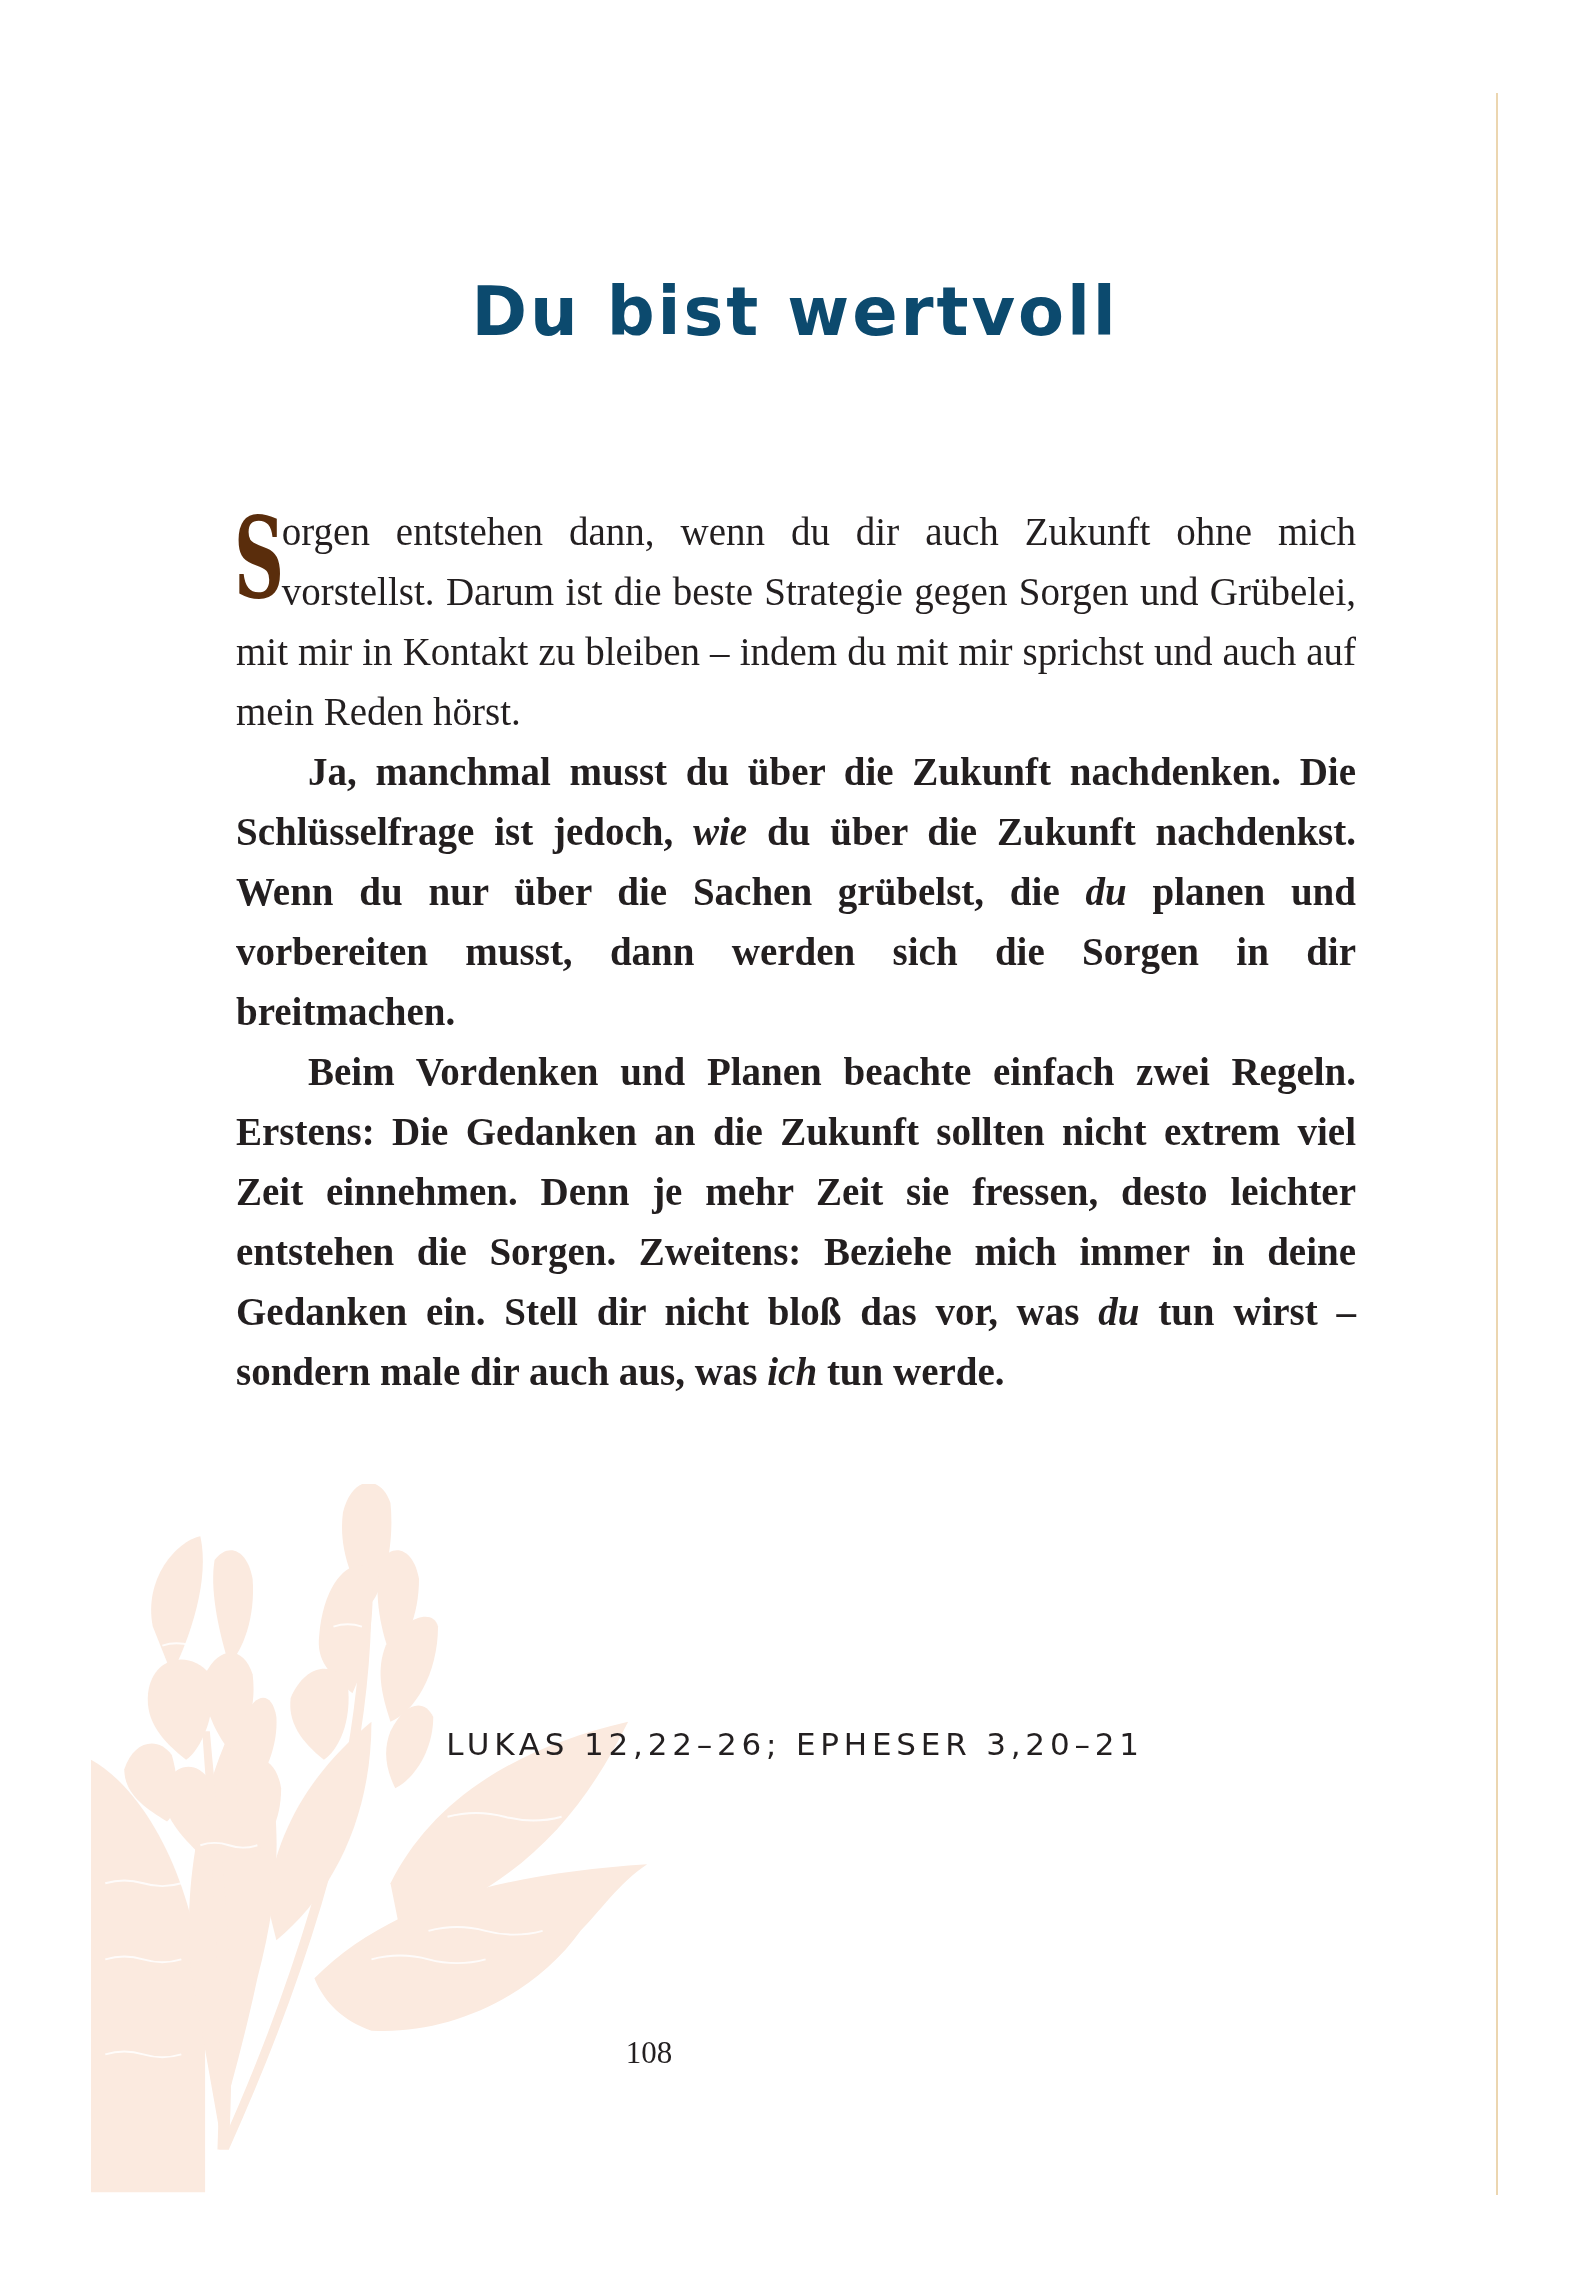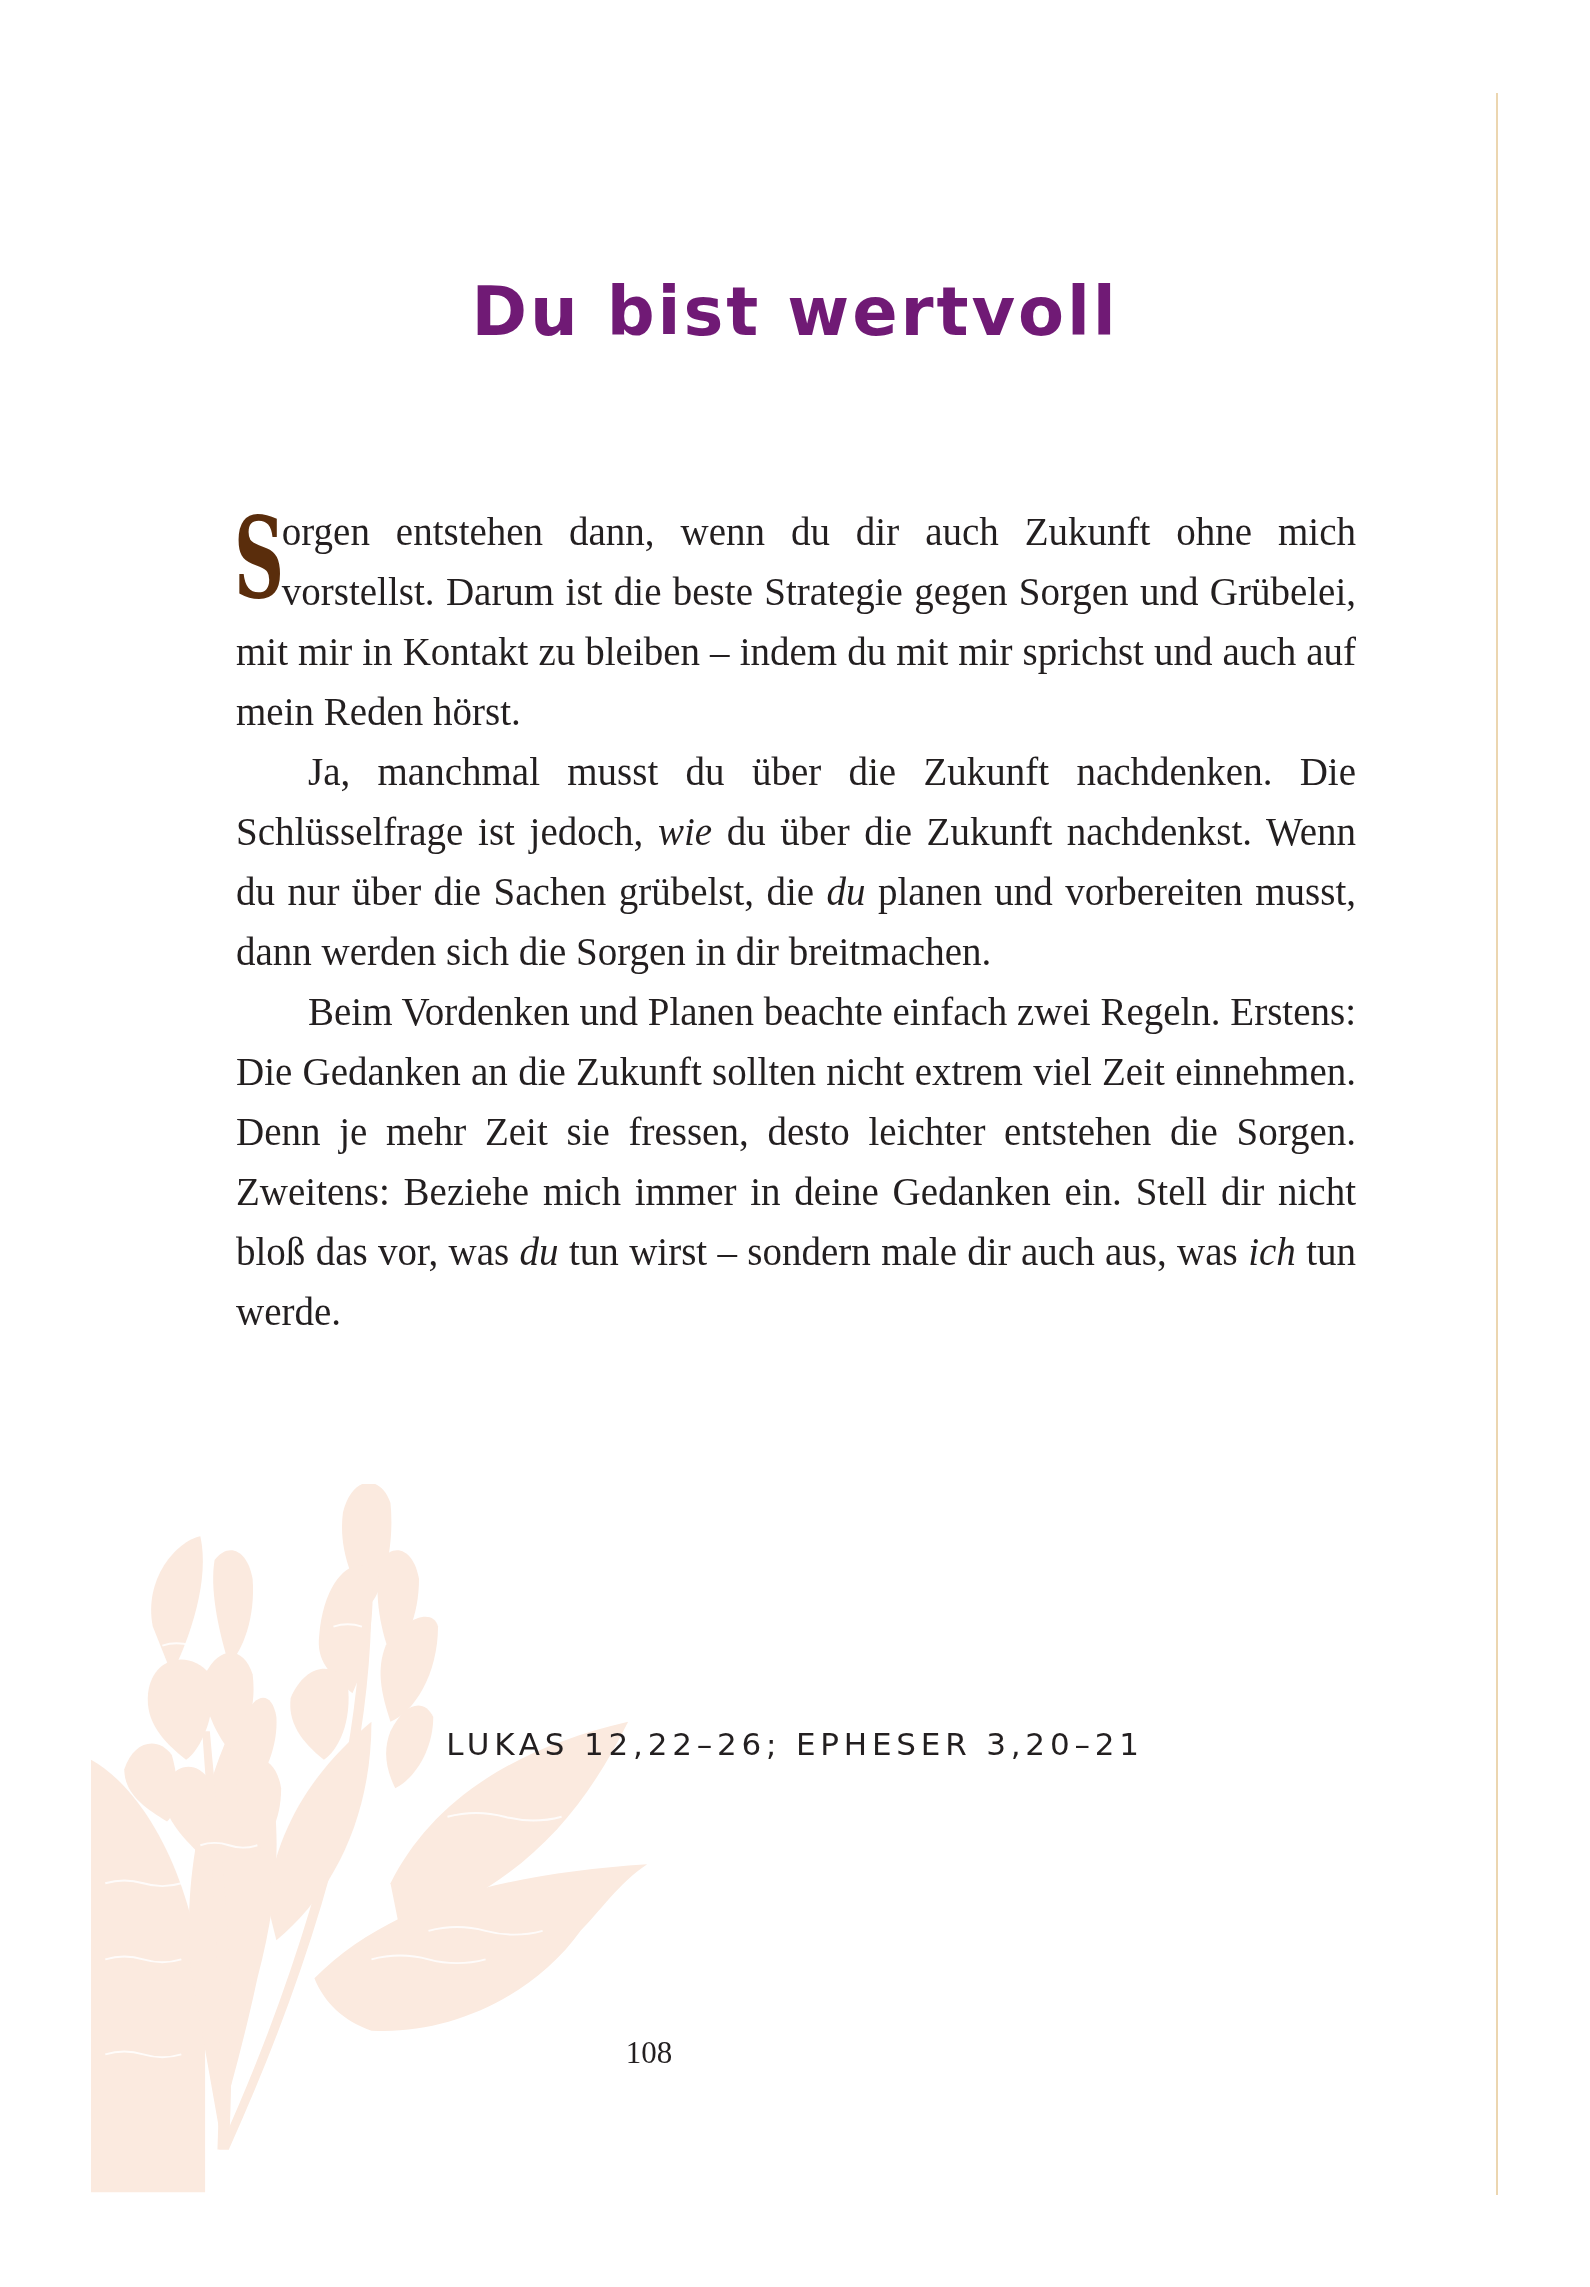--- a/index.html
+++ b/index.html
@@ -17,34 +17,34 @@
     }
     .decoration svg { width: 100%; height: 100%; display: block; }
 
     .title {
       position: absolute; left: 0; right: 0; top: 228px;
       text-align: center;
       font-family: "DejaVu Sans", sans-serif;
       font-weight: bold;
       font-size: 67px;
       letter-spacing: 2.9px;
-      color: #701a75;
+      color: #0c4a6e;
     }
 
     .body {
       position: absolute; left: 236px; top: 502px; width: 1120px;
       font-family: "Liberation Serif", serif;
       font-size: 39px;
       line-height: 60px;
       color: #231f20;
       text-align: justify;
       hyphens: manual;
     }
     .body p { margin: 0; }
-    .body p.indent { text-indent: 72px; }
+    .body p.indent { text-indent: 72px; font-weight: bold; }
     .body em { font-style: italic; }
 
     .dropcap {
       float: left;
       font-family: "DejaVu Serif", serif;
       font-weight: bold;
       font-size: 112px;
       line-height: 99px;
       color: #5a2d0c;
       margin: 5.7px 5.7px 0 -1.9px;

